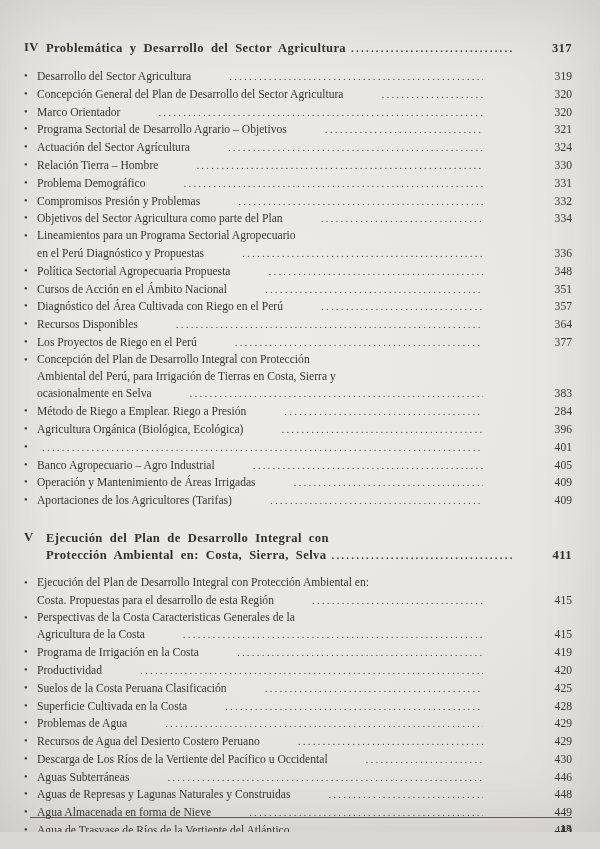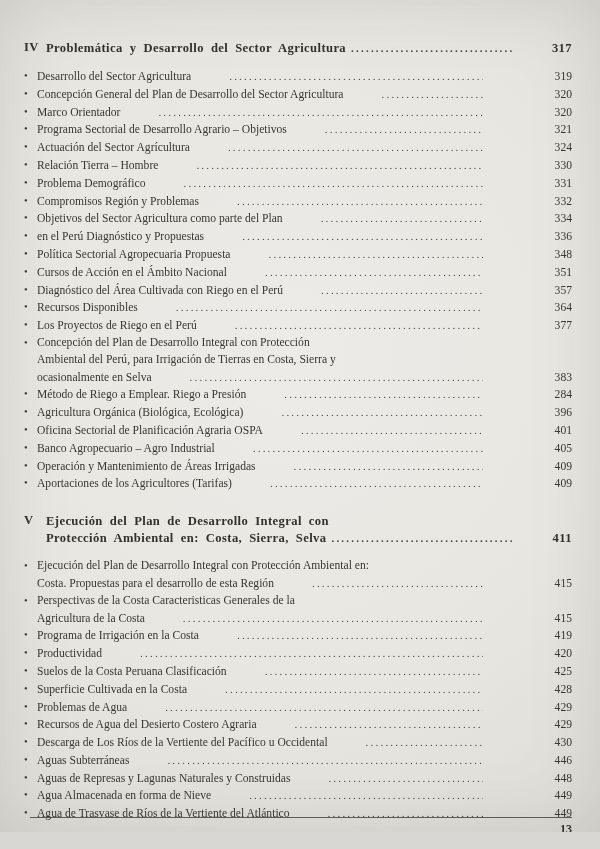--- a/index.html
+++ b/index.html
@@ -153,39 +153,40 @@
                 <span class="txt">Problema Demográfico</span>
                 <span class="dots"></span>
                 <span class="pg">331</span>
               </div>
             </div>
           </div>
           <div class="toc-item">
             <span class="bullet">•</span>
             <div class="item-body">
               <div class="item-line leader">
-                <span class="txt">Compromisos Región y Problemas</span>
+                <span class="txt">Compromisos Presión y Problemas</span>
                 <span class="dots"></span>
                 <span class="pg">332</span>
               </div>
             </div>
           </div>
           <div class="toc-item">
             <span class="bullet">•</span>
             <div class="item-body">
               <div class="item-line leader">
                 <span class="txt">Objetivos del Sector Agricultura como parte del Plan</span>
                 <span class="dots"></span>
                 <span class="pg">334</span>
               </div>
             </div>
           </div>
           <div class="toc-item">
             <span class="bullet">•</span>
             <div class="item-body">
+              <div class="item-line">Lineamientos para un Programa Sectorial Agropecuario</div>
               <div class="item-line leader">
                 <span class="txt">en el Perú Diagnóstico y Propuestas</span>
                 <span class="dots"></span>
                 <span class="pg">336</span>
               </div>
             </div>
           </div>
           <div class="toc-item">
             <span class="bullet">•</span>
             <div class="item-body">
@@ -265,21 +266,20 @@
                 <span class="txt">Agricultura Orgánica (Biológica, Ecológica)</span>
                 <span class="dots"></span>
                 <span class="pg">396</span>
               </div>
             </div>
           </div>
           <div class="toc-item">
             <span class="bullet">•</span>
             <div class="item-body">
               <div class="item-line leader">
-                <span class="txt">Oficina Sectorial de Planificación Agraria OSPA</span>
                 <span class="dots"></span>
                 <span class="pg">401</span>
               </div>
             </div>
           </div>
           <div class="toc-item">
             <span class="bullet">•</span>
             <div class="item-body">
               <div class="item-line leader">
                 <span class="txt">Banco Agropecuario – Agro Industrial</span>
@@ -392,21 +392,21 @@
                 <span class="txt">Problemas de Agua</span>
                 <span class="dots"></span>
                 <span class="pg">429</span>
               </div>
             </div>
           </div>
           <div class="toc-item">
             <span class="bullet">•</span>
             <div class="item-body">
               <div class="item-line leader">
-                <span class="txt">Recursos de Agua del Desierto Costero Agraria</span>
+                <span class="txt">Recursos de Agua del Desierto Costero Peruano</span>
                 <span class="dots"></span>
                 <span class="pg">429</span>
               </div>
             </div>
           </div>
           <div class="toc-item">
             <span class="bullet">•</span>
             <div class="item-body">
               <div class="item-line leader">
                 <span class="txt">Descarga de Los Ríos de la Vertiente del Pacífico u Occidental</span>

